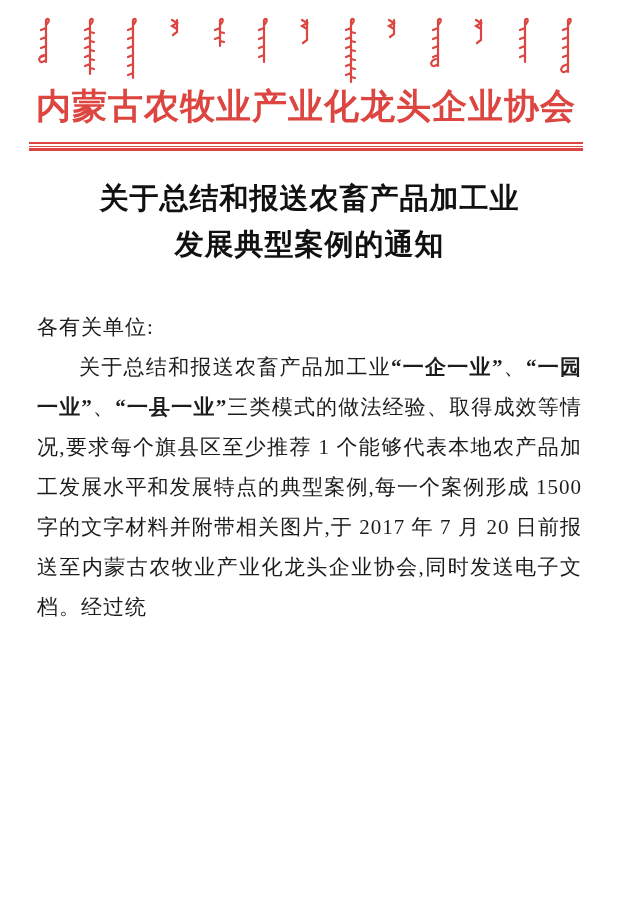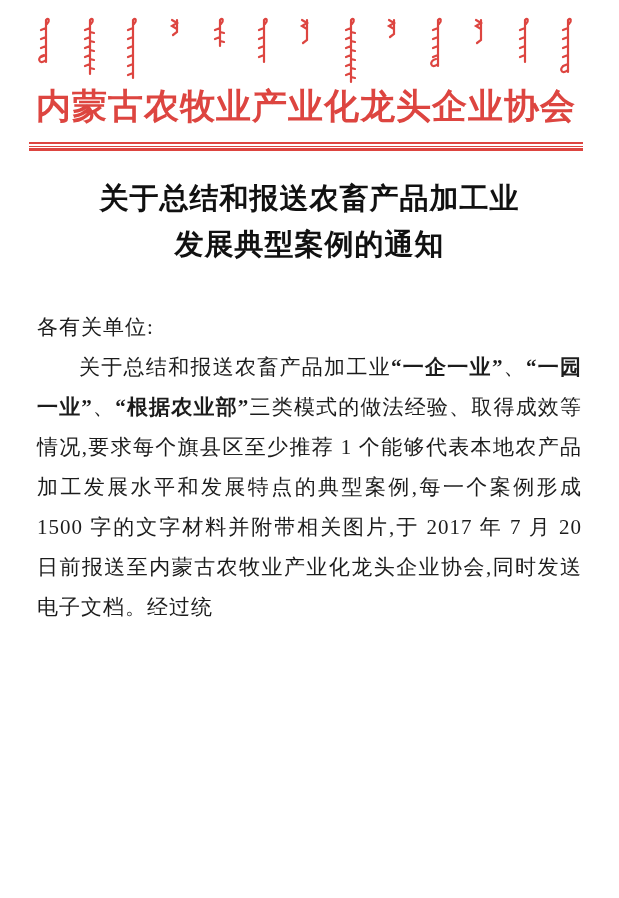--- a/index.html
+++ b/index.html
@@ -97,17 +97,17 @@
   </div>
 
   <div class="doc-title">
     <div>关于总结和报送农畜产品加工业</div>
     <div>发展典型案例的通知</div>
   </div>
 
   <div class="doc-body">
     <div class="salutation">各有关单位:</div>
     <div>
-        <div class="para"><span>关于总结和报送农畜产品加工业</span><span class="bold">“一企一业”</span><span>、</span><span class="bold">“一园一业”</span><span>、</span><span class="bold">“根据农业部”</span><span>三类模式的做法经验、取得成效等情况,要求每个旗县区至少推荐 1 个能够代表本地农产品加工发展水平和发展特点的典型案例,每一个案例形成 1500 字的文字材料并附带相关图片,于 2017 年 7 月 20 日前报送至内蒙古农牧业产业化龙头企业协会,同时发送电子文档。经过统</span></div>
+        <div class="para"><span>关于总结和报送农畜产品加工业</span><span class="bold">“一企一业”</span><span>、</span><span class="bold">“一园一业”</span><span>、</span><span class="bold">“一县一业”</span><span>三类模式的做法经验、取得成效等情况,要求每个旗县区至少推荐 1 个能够代表本地农产品加工发展水平和发展特点的典型案例,每一个案例形成 1500 字的文字材料并附带相关图片,于 2017 年 7 月 20 日前报送至内蒙古农牧业产业化龙头企业协会,同时发送电子文档。经过统</span></div>
       </div>
   </div>
 
 </div>
 
 </body></html>

